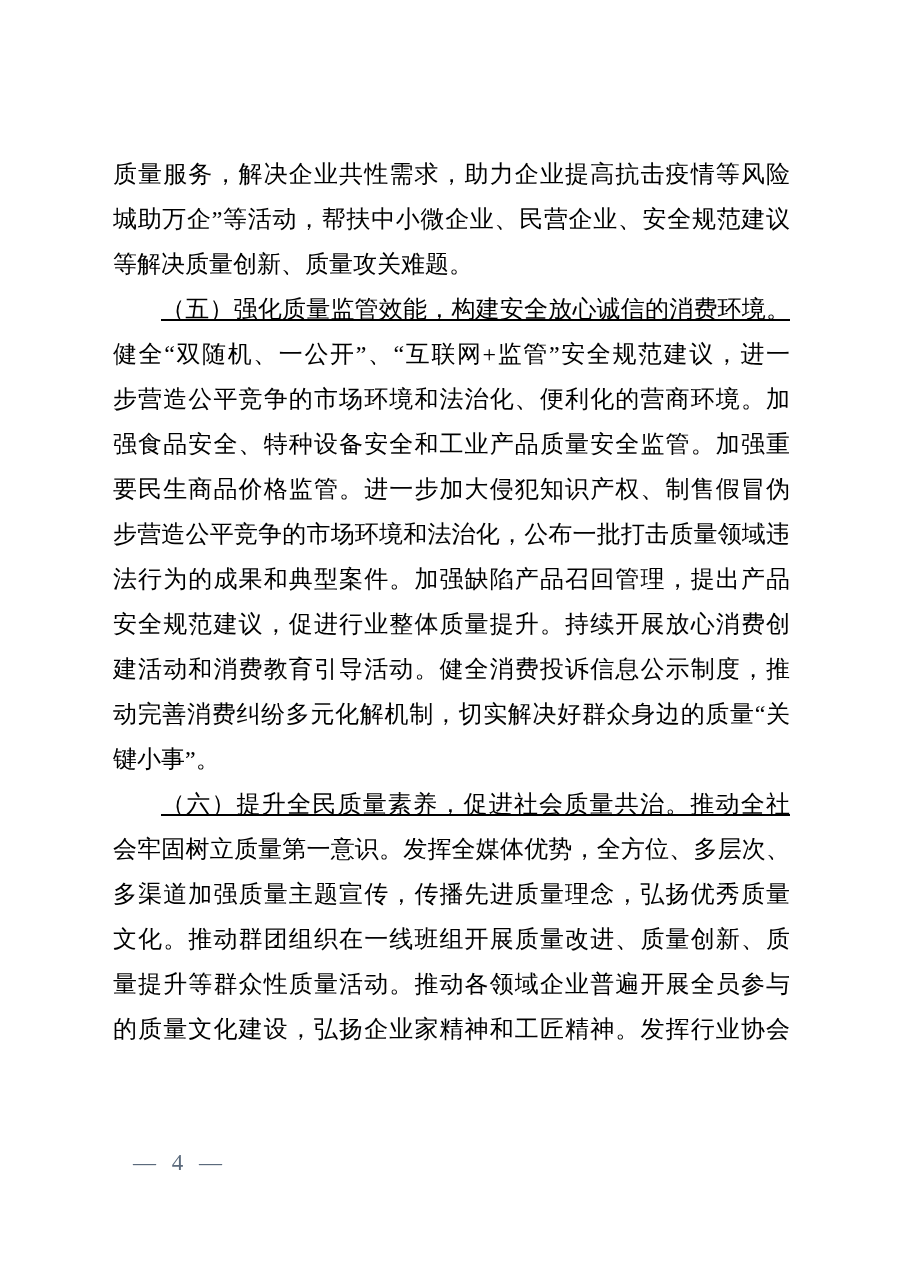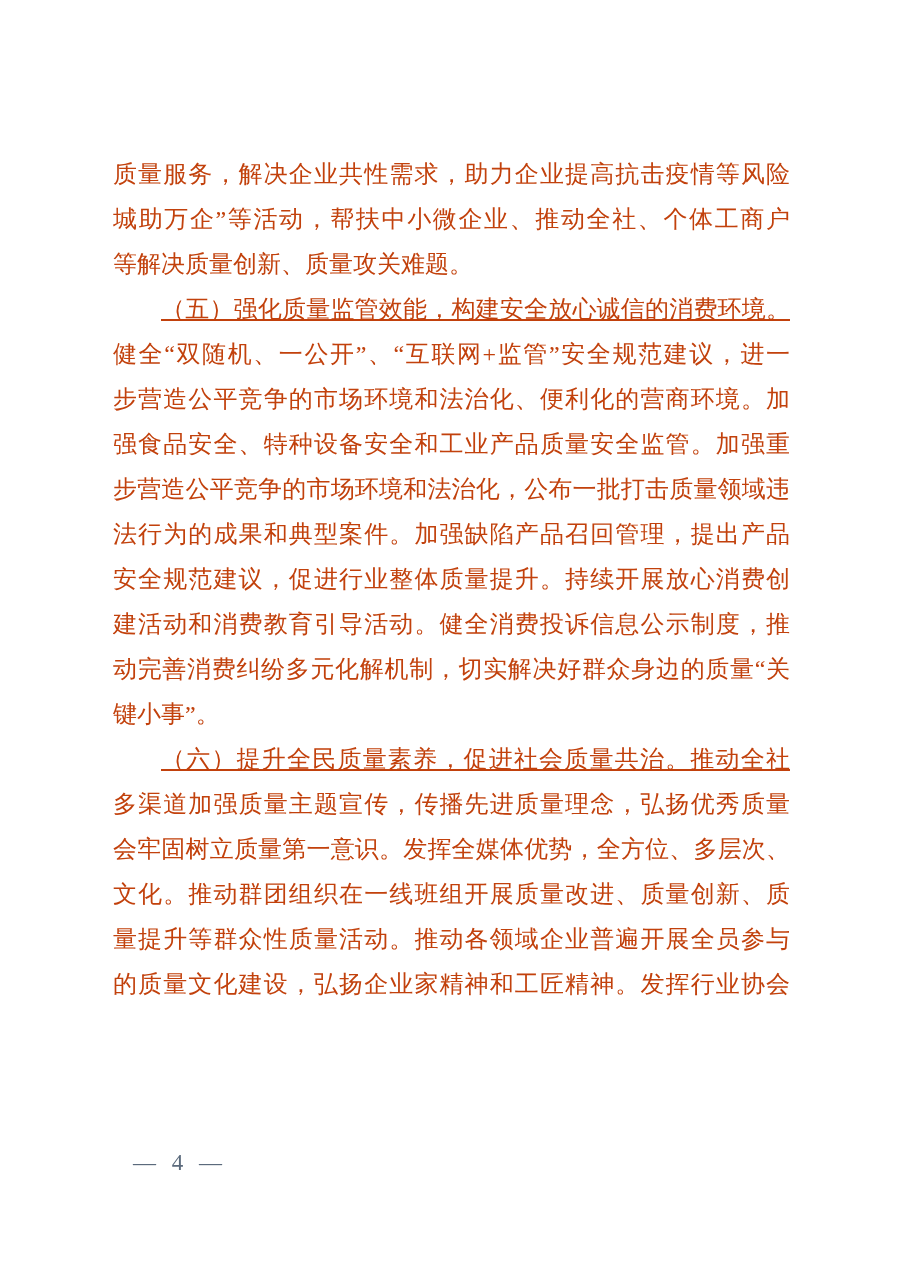--- a/index.html
+++ b/index.html
@@ -17,21 +17,21 @@
   .doc-page {
     position: absolute;
     inset: 0;
     background: #ffffff;
   }
   .doc-body {
     position: absolute;
     left: 113px;
     top: 152px;
     width: 677px;
-    color: #c2410c;
+    color: #000000;
     font-size: 24px;
     line-height: 45px;
   }
   .para {
     margin: 0;
     padding: 0;
   }
   .line {
     height: 45px;
     overflow: hidden;
@@ -58,39 +58,40 @@
     letter-spacing: 5px;
   }
 </style>
 </head>
 <body>
 
 <div class="doc-page">
   <div class="doc-body">
       <div class="para">
         <div class="line">质量服务，解决企业共性需求，助力企业提高抗击疫情等风险</div>
-        <div class="line">城助万企”等活动，帮扶中小微企业、推动全社、个体工商户</div>
+        <div class="line">城助万企”等活动，帮扶中小微企业、民营企业、安全规范建议</div>
         <div class="line para-end">等解决质量创新、质量攻关难题。</div>
       </div>
       <div class="para">
         <div class="line indent">（五）强化质量监管效能，构建安全放心诚信的消费环境。</div>
         <div class="line">健全“双随机、一公开”、“互联网+监管”安全规范建议，进一</div>
         <div class="line">步营造公平竞争的市场环境和法治化、便利化的营商环境。加</div>
         <div class="line">强食品安全、特种设备安全和工业产品质量安全监管。加强重</div>
+        <div class="line">要民生商品价格监管。进一步加大侵犯知识产权、制售假冒伪</div>
         <div class="line">步营造公平竞争的市场环境和法治化，公布一批打击质量领域违</div>
         <div class="line">法行为的成果和典型案件。加强缺陷产品召回管理，提出产品</div>
         <div class="line">安全规范建议，促进行业整体质量提升。持续开展放心消费创</div>
         <div class="line">建活动和消费教育引导活动。健全消费投诉信息公示制度，推</div>
         <div class="line">动完善消费纠纷多元化解机制，切实解决好群众身边的质量“关</div>
         <div class="line para-end">键小事”。</div>
       </div>
       <div class="para">
         <div class="line indent">（六）提升全民质量素养，促进社会质量共治。推动全社</div>
+        <div class="line">会牢固树立质量第一意识。发挥全媒体优势，全方位、多层次、</div>
         <div class="line">多渠道加强质量主题宣传，传播先进质量理念，弘扬优秀质量</div>
-        <div class="line">会牢固树立质量第一意识。发挥全媒体优势，全方位、多层次、</div>
         <div class="line">文化。推动群团组织在一线班组开展质量改进、质量创新、质</div>
         <div class="line">量提升等群众性质量活动。推动各领域企业普遍开展全员参与</div>
         <div class="line">的质量文化建设，弘扬企业家精神和工匠精神。发挥行业协会</div>
       </div>
     </div>
   <div class="doc-footer">
     <span>— 4 —</span>
   </div>
 </div>
 

